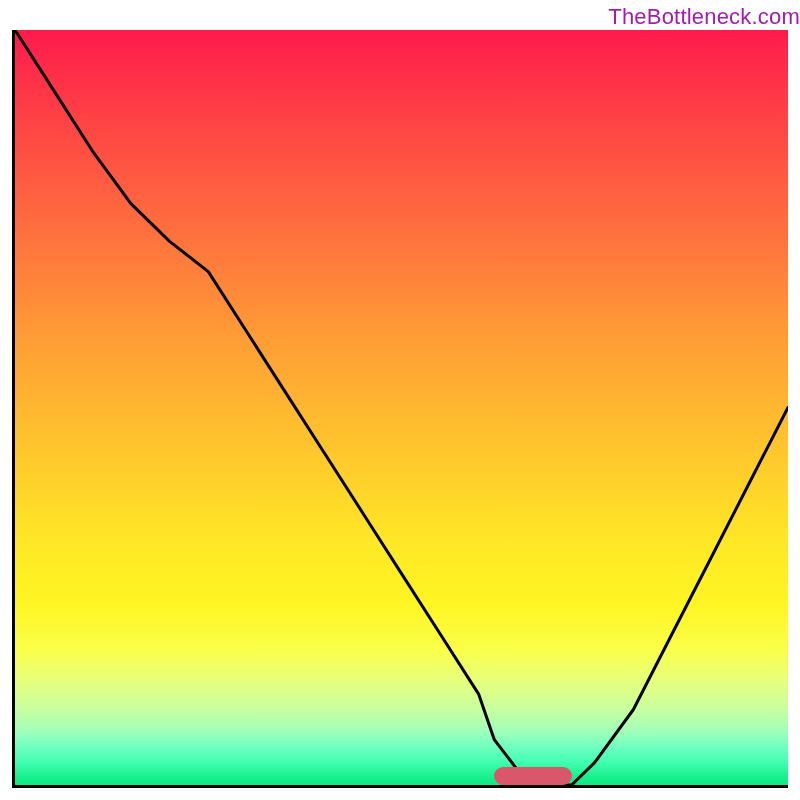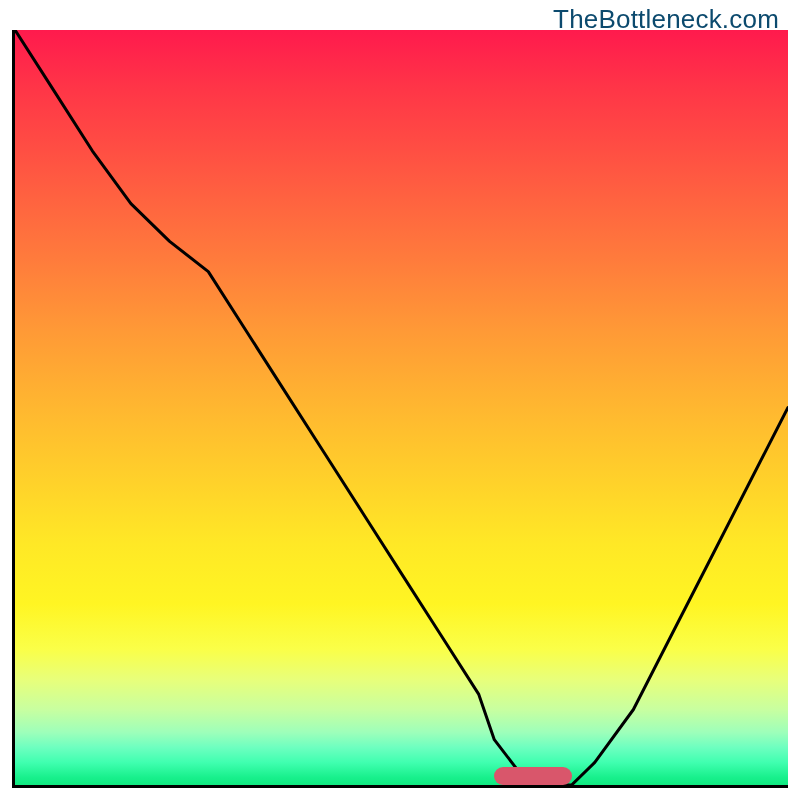--- a/index.html
+++ b/index.html
@@ -8,24 +8,24 @@
     width: 800px;
     height: 800px;
     background: #ffffff;
     font-family: Arial, Helvetica, sans-serif;
     position: relative;
     overflow: hidden;
   }
   .watermark {
     position: absolute;
     top: 4px;
-    right: 21px;
-    font-size: 26px;
+    right: 0;
+    font-size: 22px;
     font-weight: 500;
-    color: #0c4a6e;
+    color: #a21caf;
     letter-spacing: 0.2px;
   }
   .plot-area {
     position: absolute;
     left: 12px;
     top: 30px;
     width: 776px;
     height: 758px;
     border-left: 3px solid #000;
     border-bottom: 3px solid #000;

